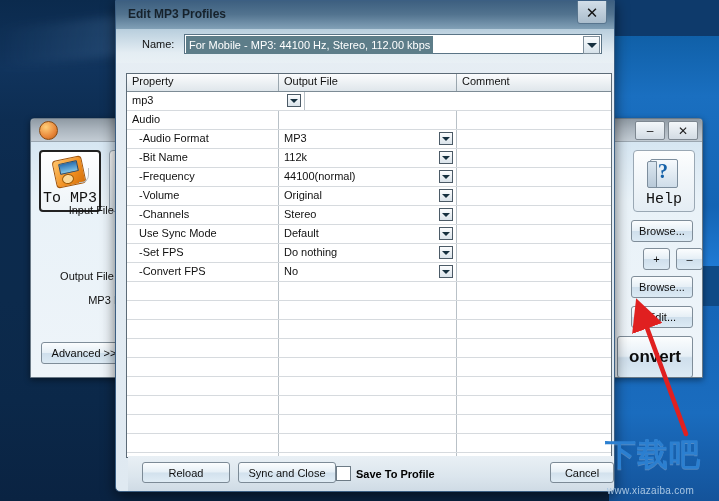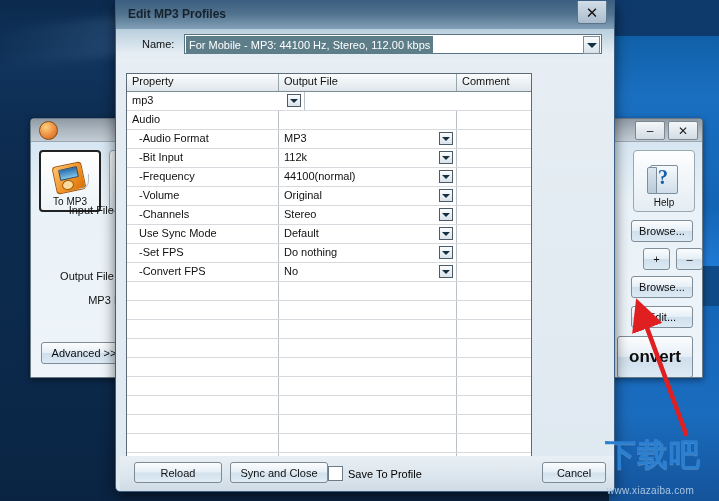--- a/index.html
+++ b/index.html
@@ -39,21 +39,21 @@
   #bgwin .wbtns{position:absolute;right:4px;top:2px;display:flex;gap:3px;}
   #bgwin .wbtn{width:28px;height:17px;border:1px solid #7d8790;border-radius:2px;
     background:linear-gradient(to bottom,#f3f7fa,#d3dce4);display:flex;align-items:center;justify-content:center;
     font-size:12px;color:#1c1c1c;line-height:1;}
   #bgwin .body{position:relative;height:236px;
     background:linear-gradient(to bottom,#d6e6f2 0%,#e9f2f8 25%,#eef4f9 100%);}
   .tabbtn{position:absolute;width:62px;height:62px;border:2px solid #222;border-radius:4px;
     background:linear-gradient(to bottom,#ffffff,#eef4f8);display:flex;flex-direction:column;
     align-items:center;justify-content:flex-end;padding-bottom:3px;box-sizing:border-box;}
   .tabbtn.alt{border:1px solid #9aa8b4;background:linear-gradient(to bottom,#fdfefe,#e4edf4);}
-  .tabbtn .lbl{font-size:10px;color:#111;}
+  .tabbtn .lbl{font-size:15px;color:#111;font-family:Liberation Mono, monospace;}
   .mp3icon{width:40px;height:32px;position:relative;margin-bottom:2px;}
   .mp3icon .bodyb{position:absolute;left:4px;top:2px;width:28px;height:26px;border-radius:4px;
     background:linear-gradient(135deg,#ffc469,#f08e20 60%,#d3700c);border:1px solid #a55608;transform:rotate(-12deg);}
   .mp3icon .scr{position:absolute;left:9px;top:6px;width:17px;height:9px;border-radius:1px;
     background:linear-gradient(to bottom,#2a6fb0,#7fc4e8);border:1px solid #1b4c7d;transform:rotate(-12deg);}
   .mp3icon .wheel{position:absolute;left:12px;top:18px;width:10px;height:8px;border-radius:50%;
     background:#fbd99a;border:1px solid #9c5a08;transform:rotate(-12deg);}
   .mp3icon .cord{position:absolute;left:29px;top:12px;width:9px;height:14px;
     border:1.5px solid #b9bfc4;border-left:none;border-top:none;border-radius:0 0 8px 0;}
   .helpicon{width:34px;height:32px;position:relative;margin-bottom:2px;}
@@ -88,44 +88,44 @@
   .combo{position:absolute;left:68px;top:5px;width:418px;height:20px;
     border:1px solid #5a7486;background:#fff;box-sizing:border-box;}
   .combo .val{position:absolute;left:1px;top:1px;height:18px;line-height:18px;padding:0 3px;
     background:#5d7d89;color:#fff;font-size:11px;white-space:nowrap;}
   .combo .arrow{position:absolute;right:1px;top:1px;width:17px;height:18px;
     border:1px solid #7d8d99;box-sizing:border-box;
     background:linear-gradient(to bottom,#fafcfd,#d6e2ea);display:flex;align-items:center;justify-content:center;}
   .caretdown{width:0;height:0;border-left:5px solid transparent;border-right:5px solid transparent;border-top:5px solid #16303f;}
 
   
-  #grid{position:absolute;left:10px;top:72px;width:406px;height:385px;
+  #grid{position:absolute;left:10px;top:72px;width:486px;height:385px;
     border:1px solid #5c6b77;background:#fff;box-sizing:border-box;overflow:hidden;}
   .ghead{display:flex;height:17px;border-bottom:1px solid #7d8b95;
     background:linear-gradient(to bottom,#fbfcfd,#dfe6eb);}
   .ghead div{font-size:11px;color:#111;padding:1px 0 0 5px;box-sizing:border-box;
     border-right:1px solid #9aa6ae;}
   .c1{width:152px;}.c2{width:178px;}.c3{flex:1;border-right:none !important;}
   .grow{display:flex;height:18px;border-bottom:1px solid #d6dade;}
   .grow>div{box-sizing:border-box;border-right:1px solid #b9c1c7;position:relative;
     font-size:11px;color:#111;padding:2px 0 0 5px;}
   .grow .c1.ind{padding-left:12px;}
   .grow .c3{border-right:none;}
   .grow .dd{position:absolute;right:3px;top:2px;width:14px;height:13px;
     border:1px solid #4b5a66;box-sizing:border-box;
     background:linear-gradient(to bottom,#fcfdfe,#dae3ea);display:flex;align-items:center;justify-content:center;}
   .dd .caretdown{border-left-width:4px;border-right-width:4px;border-top-width:4px;}
 
   
-  #footer{position:absolute;left:4px;bottom:0;width:100%;height:35px;
+  #footer{position:absolute;left:12px;bottom:0;width:100%;height:35px;
     background:linear-gradient(to bottom,#e9f0f5,#dbe5ed 60%,#cfdbe5 100%);}
   .fbtn{position:absolute;top:6px;height:21px;border:1px solid #7c8a96;border-radius:3px;
     background:linear-gradient(to bottom,#fbfdfe 0%,#e6eff6 48%,#d2e1ed 52%,#e0ecf5 100%);
     display:flex;align-items:center;justify-content:center;font-size:11px;color:#111;box-sizing:border-box;}
-  #chkwrap{position:absolute;left:208px;top:10px;display:flex;align-items:center;gap:5px;}
+  #chkwrap{position:absolute;left:208px;top:10px;display:flex;align-items:center;gap:5px;font-weight:bold;}
   .chkbox{width:13px;height:13px;border:1px solid #6d7b86;background:#fff;}
 
   
   #arrow{position:absolute;left:618px;top:296px;width:101px;height:145px;pointer-events:none;}
 
   
   #wm{position:absolute;right:2px;bottom:4px;width:112px;height:58px;}
   #wm .cn{font-family:"DejaVu Sans",sans-serif;font-size:31px;font-weight:bold;
     color:#2b7fd0;letter-spacing:1px;line-height:1;text-shadow:0 1px 0 rgba(255,255,255,.25);
     position:absolute;left:0;top:0;white-space:nowrap;}
@@ -233,21 +233,21 @@
           <div class="c3"></div>
         </div>
         <div class="grow">
           <div class="c1 ind">-Audio Format</div>
           <div class="c2">MP3<div class="dd">
               <div class="caretdown"></div>
             </div></div>
           <div class="c3"></div>
         </div>
         <div class="grow">
-          <div class="c1 ind">-Bit Input</div>
+          <div class="c1 ind">-Bit Name</div>
           <div class="c2">112k<div class="dd">
               <div class="caretdown"></div>
             </div></div>
           <div class="c3"></div>
         </div>
         <div class="grow">
           <div class="c1 ind">-Frequency</div>
           <div class="c2">44100(normal)<div class="dd">
               <div class="caretdown"></div>
             </div></div>

